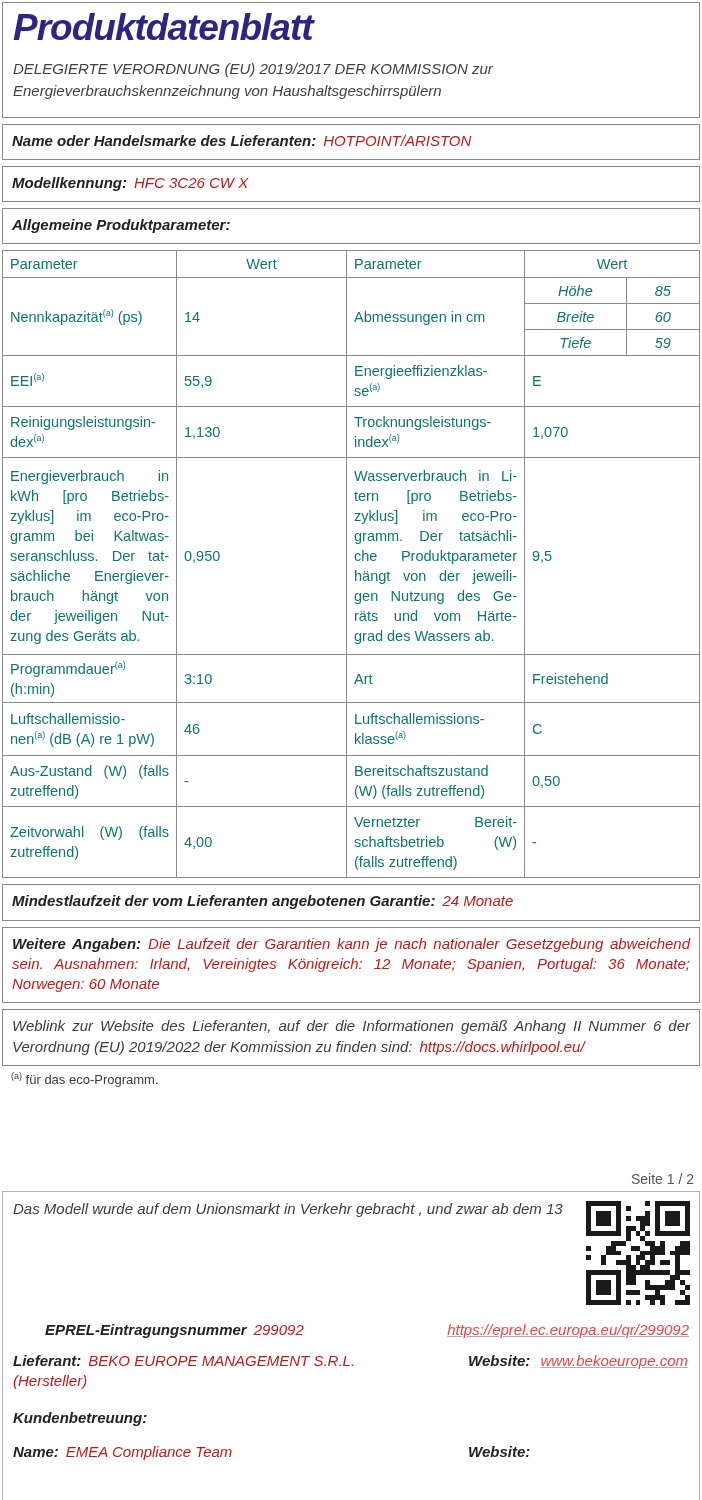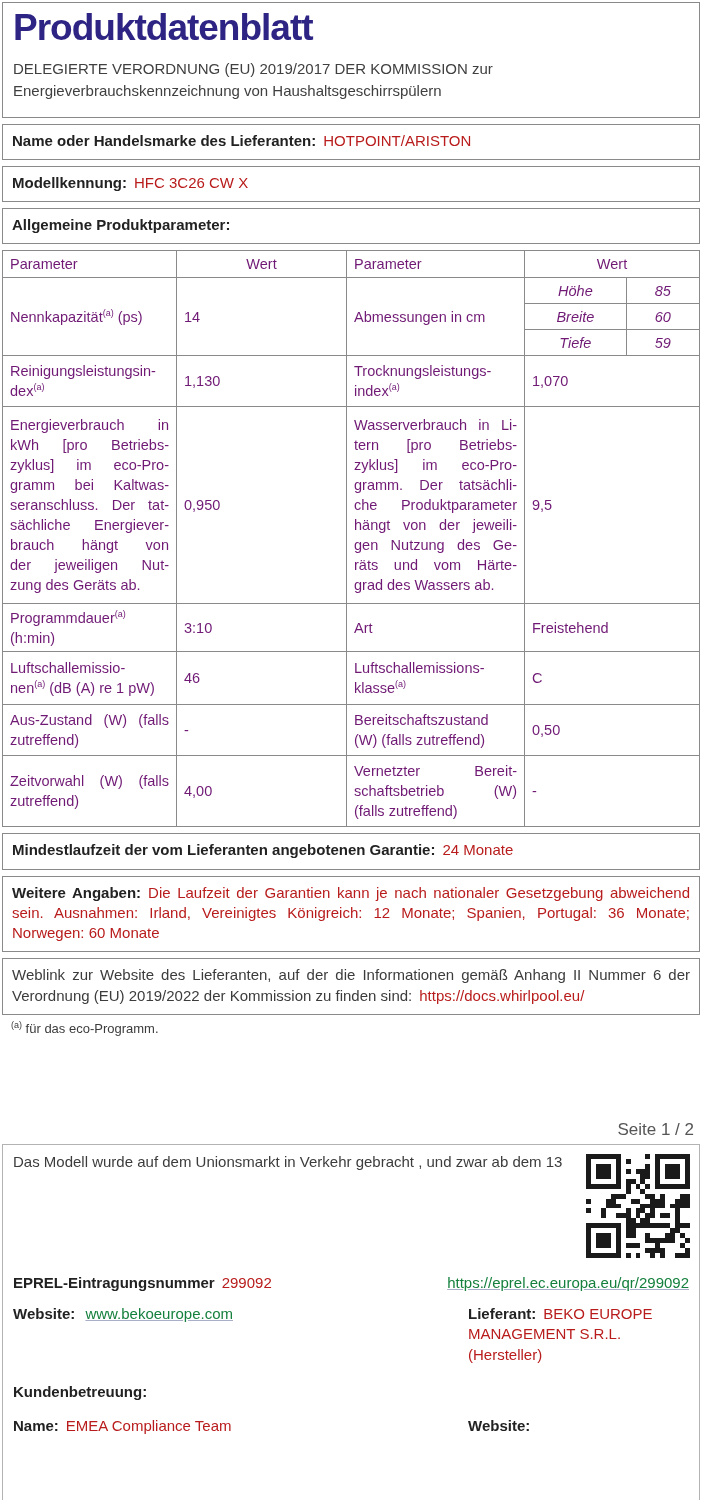--- a/index.html
+++ b/index.html
@@ -3,34 +3,34 @@
 <meta charset="utf-8">
 <style>
   html,body{margin:0;padding:0;background:#ffffff;}
   body{
     width:702px;height:1500px;overflow:hidden;
     font-family:"Liberation Sans",sans-serif;
     color:#3c3c3c;font-size:15px;
     -webkit-font-smoothing:antialiased;
   }
   .sheet{padding:2px 2px 0 2px;}
-  .box{border:1px solid #8a8a8a;margin-bottom:6px;background:#fff;}
+  .box{border:1px solid #8a8a8a;margin-bottom:6px;background:#fff;font-style:italic;}
   .titlebox{padding:4px 10px 12px 10px;}
   .doc-title{
     margin:0;font-size:37px;font-weight:700;color:#2d2483;
     letter-spacing:-1px;line-height:1.15;
   }
   .doc-sub{margin:8px 0 2px 0;font-size:15px;color:#404040;line-height:1.5;max-width:688px;}
   .labelrow{padding:6px 9px 8px 9px;line-height:1.35;}
   .blabel{font-weight:700;color:#222222;}
   .bval{color:#b91c1c;margin-left:7px;}
   .jusbox{text-align:justify;}
 
   
-  table.ptable{width:100%;border-collapse:collapse;table-layout:fixed;font-size:14.5px;color:#701a75;padding-left:36px;}
+  table.ptable{width:100%;border-collapse:collapse;table-layout:fixed;font-size:14.5px;color:#0f766e;padding-left:36px;}
   .ptable td{border:1px solid #8a8a8a;padding:3px 7px;vertical-align:middle;line-height:1.38;overflow:hidden;}
   .hp{text-align:left;}
   .hv{text-align:center;}
   .vcell{text-align:left;}
   .wsp{white-space:pre-line;}
   sup{font-size:9px;line-height:0;vertical-align:super;}
   .jcell{padding:4px 7px;}
   .jline{text-align:justify;text-align-last:justify;}
   .jline:last-child{text-align-last:left;}
   .r-head td{height:20px;}
@@ -41,30 +41,30 @@
   .r-noise td{height:46px;}
   .r-off td{height:44px;}
   .r-delay td{height:64px;}
   td.dimhost{padding:0;font-style:italic;}
   table.dimtab{width:100%;border-collapse:collapse;table-layout:fixed;}
   .dimtab td{border:none;height:23px;text-align:center;padding:1px 6px;}
   .dimtab td.dl{border-right:1px solid #8a8a8a;width:51%;}
   .dimtab tr + tr td{border-top:1px solid #8a8a8a;}
 
   .footnote{margin:2px 0 0 9px;font-size:13px;color:#3c3c3c;}
-  .pageind{margin:84px 6px 4px 0;text-align:right;font-size:17px;color:#555555;}
+  .pageind{margin:84px 6px 4px 0;text-align:right;font-size:14px;color:#555555;}
 
   
   .p2box{border:1px solid #b3b3b3;position:relative;min-height:404px;padding:6px 10px 8px 10px;box-sizing:border-box;margin-bottom:0;}
   .marketline{white-space:nowrap;overflow:hidden;line-height:1.4;margin-right:2px;}
   .qr{position:absolute;top:4px;right:4px;width:114px;height:114px;background:#ffffff;}
-  .eprelrow{display:flex;justify-content:space-between;align-items:flex-end;margin-top:102px;}
+  .eprelrow{display:flex;justify-content:space-between;align-items:flex-end;margin-top:102px;margin-left:32px;}
   .p2grid{display:grid;grid-template-columns:400px 1fr;column-gap:55px;}
   .p2row{margin-top:13px;line-height:1.38;}
-  a.lnk{color:#15803d;text-decoration:underline;text-decoration-color:#a9aec9;overflow-wrap:anywhere;}
+  a.lnk{color:#ef4444;text-decoration:underline;text-decoration-color:#a9aec9;overflow-wrap:anywhere;}
   .wrapany{overflow-wrap:anywhere;}
 </style>
 </head>
 <body>
 
 <div class="sheet">
 
   <div class="box titlebox">
     <h1 class="doc-title">Produktdatenblatt</h1>
     <p class="doc-sub">DELEGIERTE VERORDNUNG (EU) 2019/2017 DER KOMMISSION zur Energieverbrauchskennzeichnung von Haushaltsgeschirrspülern</p>
@@ -112,20 +112,27 @@
             <td class="dl">Breite</td>
             <td>60</td>
           </tr>
           <tr>
             <td class="dl">Tiefe</td>
             <td>59</td>
           </tr>
         </tbody>
             </table>
       </td>
+    </tr>
+    <tr class="r-eei">
+      <td class="pcell"><span class="wsp">EEI</span><sup>(a)</sup></td>
+      <td class="vcell">55,9</td>
+      <td class="pcell"><span class="wsp">Energieeffizienzklas-
+se</span><sup>(a)</sup></td>
+      <td class="vcell">E</td>
     </tr>
     <tr class="r-clean">
       <td class="pcell"><span class="wsp">Reinigungsleistungsin-
 dex</span><sup>(a)</sup></td>
       <td class="vcell">1,130</td>
       <td class="pcell"><span class="wsp">Trocknungsleistungs-
 index</span><sup>(a)</sup></td>
       <td class="vcell">1,070</td>
     </tr>
     <tr class="r-energy">
@@ -441,25 +448,25 @@
 
     <div class="eprelrow">
       <div>
         <span class="blabel">EPREL-Eintragungsnummer</span><span class="bval">299092</span>
       </div>
       <a class="lnk" href="#">https://eprel.ec.europa.eu/qr/299092</a>
     </div>
 
     <div class="p2grid p2row">
       <div>
+        <span class="blabel">Lieferant:</span><span class="bval wrapany">BEKO EUROPE MANAGEMENT S.R.L. (Hersteller)</span>
+      </div>
+      <div>
         <span class="blabel">Website:</span>
         <a class="lnk" href="#" style="margin-left:6px;">www.bekoeurope.com</a>
-      </div>
-      <div>
-        <span class="blabel">Lieferant:</span><span class="bval wrapany">BEKO EUROPE MANAGEMENT S.R.L. (Hersteller)</span>
       </div>
     </div>
 
     <div class="p2row" style="margin-top:16px;">
       <span class="blabel">Kundenbetreuung:</span>
     </div>
 
     <div class="p2grid p2row">
       <div>
         <span class="blabel">Name:</span><span class="bval">EMEA Compliance Team</span>

